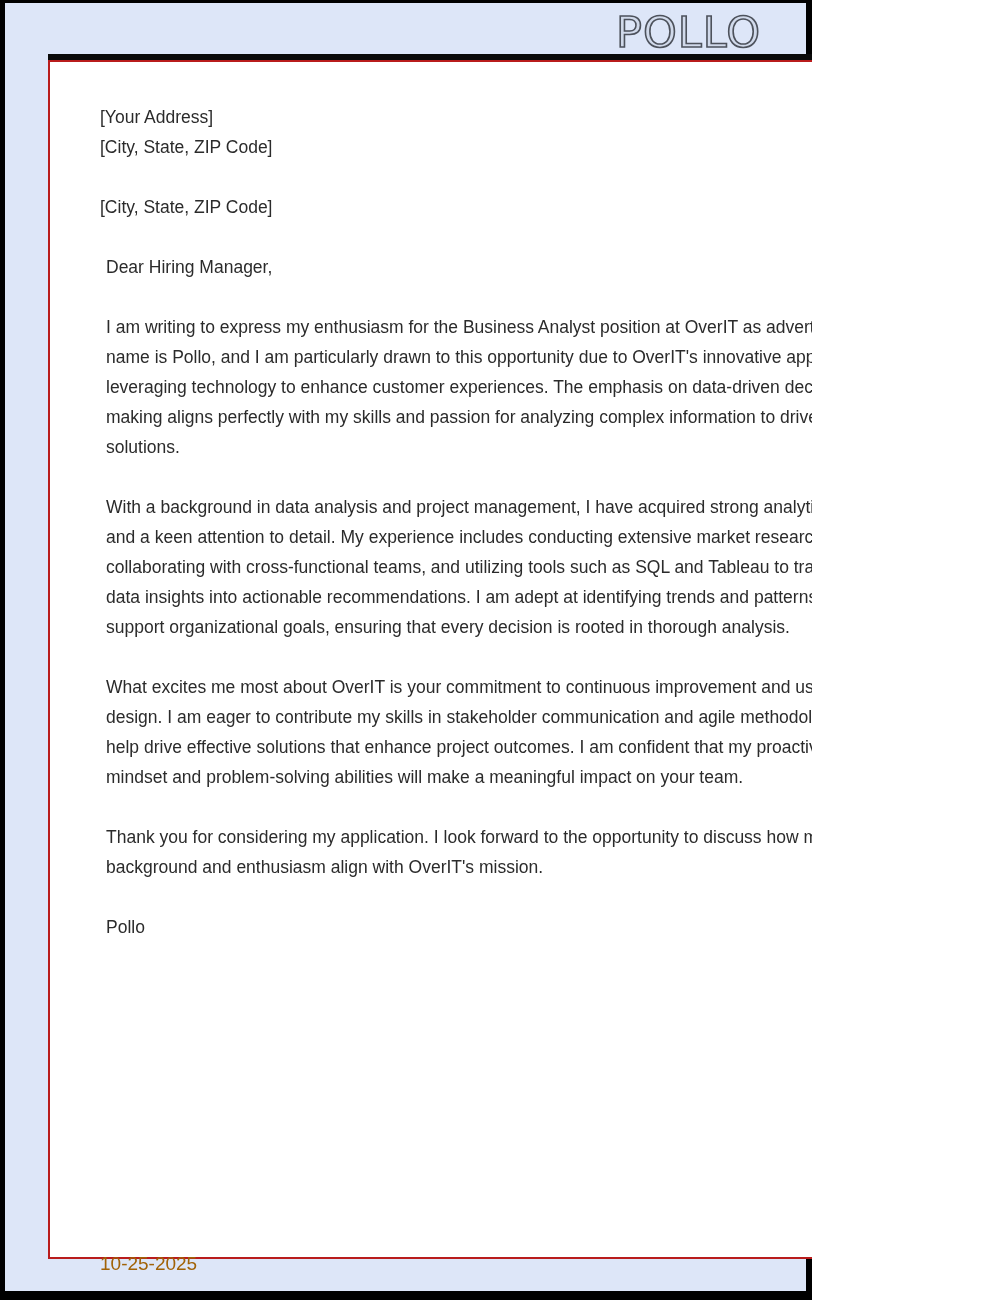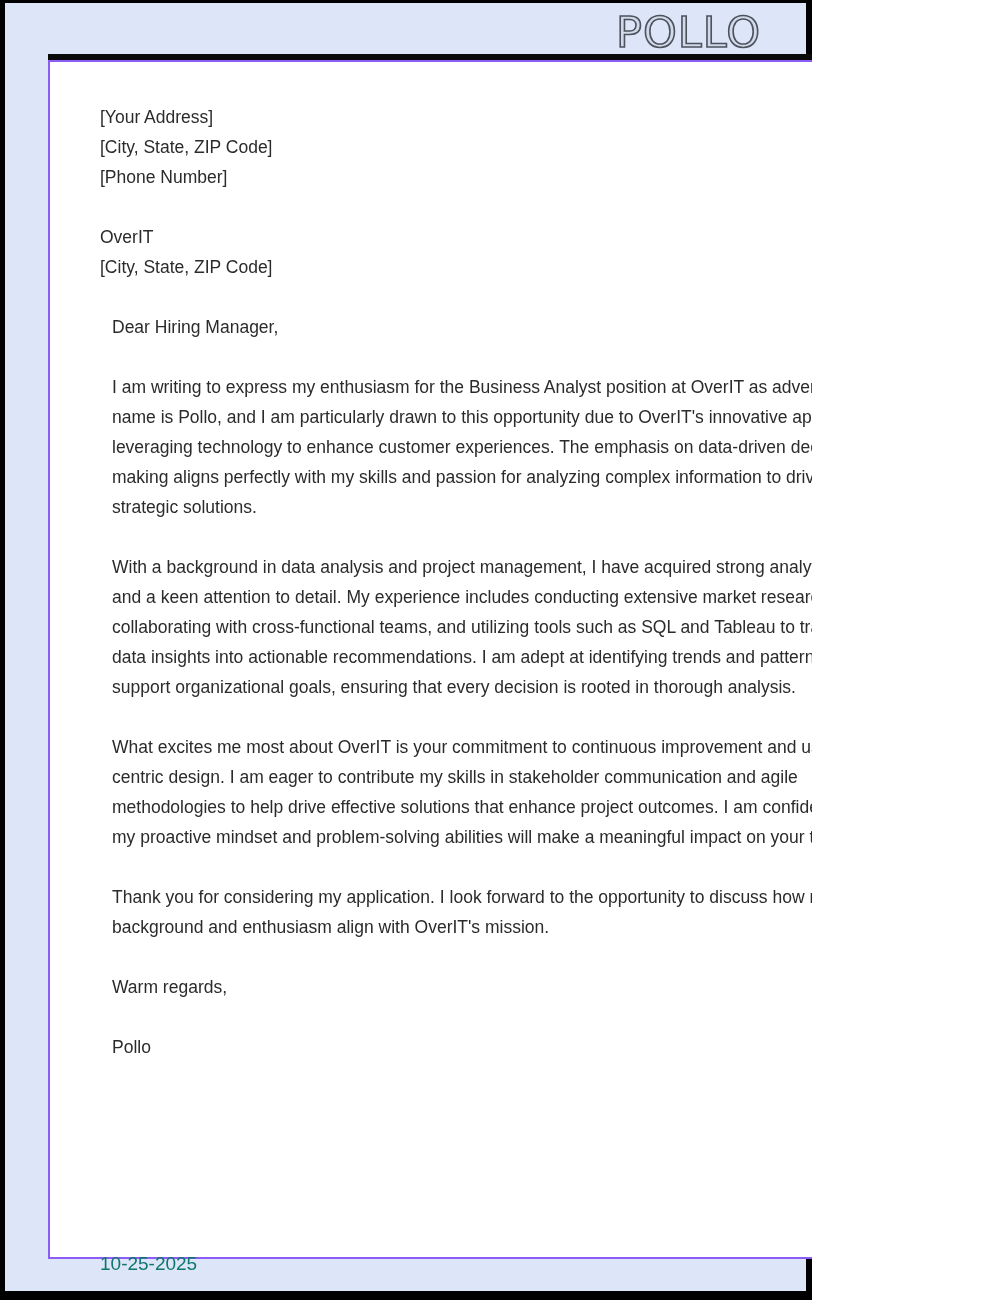--- a/index.html
+++ b/index.html
@@ -44,43 +44,43 @@
     width: 897px; height: 6px;
     background: #0a0a0a;
   }
 
   
   .page {
     position: absolute;
     top: 57px; left: 43px;
     width: 897px; height: 1199px;
     background: #ffffff;
-    border: 2px solid #8b5cf6;
+    border: 2px solid #b91c1c;
   }
 
   .content {
     padding: 40px 52px 0 50px;
     font-size: 17.5px;
     line-height: 30px;
     color: #2b2b2b;
   }
 
   .block { margin: 0 0 30px 0; }
   .block div { white-space: nowrap; }
 
-  .content p { margin: 0 0 30px 12px; }
+  .content p { margin: 0 0 30px 6px; }
   .signature { margin-bottom: 0 !important; }
 
   
   .date {
     position: absolute;
     left: 50px; bottom: -17px;
     font-size: 19px;
     line-height: 21px;
-    color: #0f766e;
+    color: #a16207;
   }
 
   
   .watermark {
     position: absolute;
     right: 7px; bottom: 0px;
     font-size: 15px;
     line-height: 18px;
     color: #a21caf;
   }
@@ -94,36 +94,33 @@
     <div class="logo">POLLO</div>
 
     <div class="top-rule"></div>
 
     <div class="page">
       <div class="content">
 
         <div class="block">
           <div>[Your Address]</div>
           <div>[City, State, ZIP Code]</div>
-          <div>[Phone Number]</div>
         </div>
 
         <div class="block">
-          <div>OverIT</div>
           <div>[City, State, ZIP Code]</div>
         </div>
 
         <p>Dear Hiring Manager,</p>
 
         <p>I am writing to express my enthusiasm for the Business Analyst position at OverIT as advertised. My name is Pollo, and I am particularly drawn to this opportunity due to OverIT's innovative approach in leveraging technology to enhance customer experiences. The emphasis on data-driven decision-making aligns perfectly with my skills and passion for analyzing complex information to drive strategic solutions.</p>
         <p>With a background in data analysis and project management, I have acquired strong analytical skills and a keen attention to detail. My experience includes conducting extensive market research, collaborating with cross-functional teams, and utilizing tools such as SQL and Tableau to translate data insights into actionable recommendations. I am adept at identifying trends and patterns that support organizational goals, ensuring that every decision is rooted in thorough analysis.</p>
         <p>What excites me most about OverIT is your commitment to continuous improvement and user-centric design. I am eager to contribute my skills in stakeholder communication and agile methodologies to help drive effective solutions that enhance project outcomes. I am confident that my proactive mindset and problem-solving abilities will make a meaningful impact on your team.</p>
         <p>Thank you for considering my application. I look forward to the opportunity to discuss how my background and enthusiasm align with OverIT's mission.</p>
 
-        <p class="closing">Warm regards,</p>
         <p class="signature">Pollo</p>
       </div>
 
       <div class="watermark">Lazyapply.com</div>
       <div class="date">10-25-2025</div>
     </div>
 
   </div>
 </div>
 

